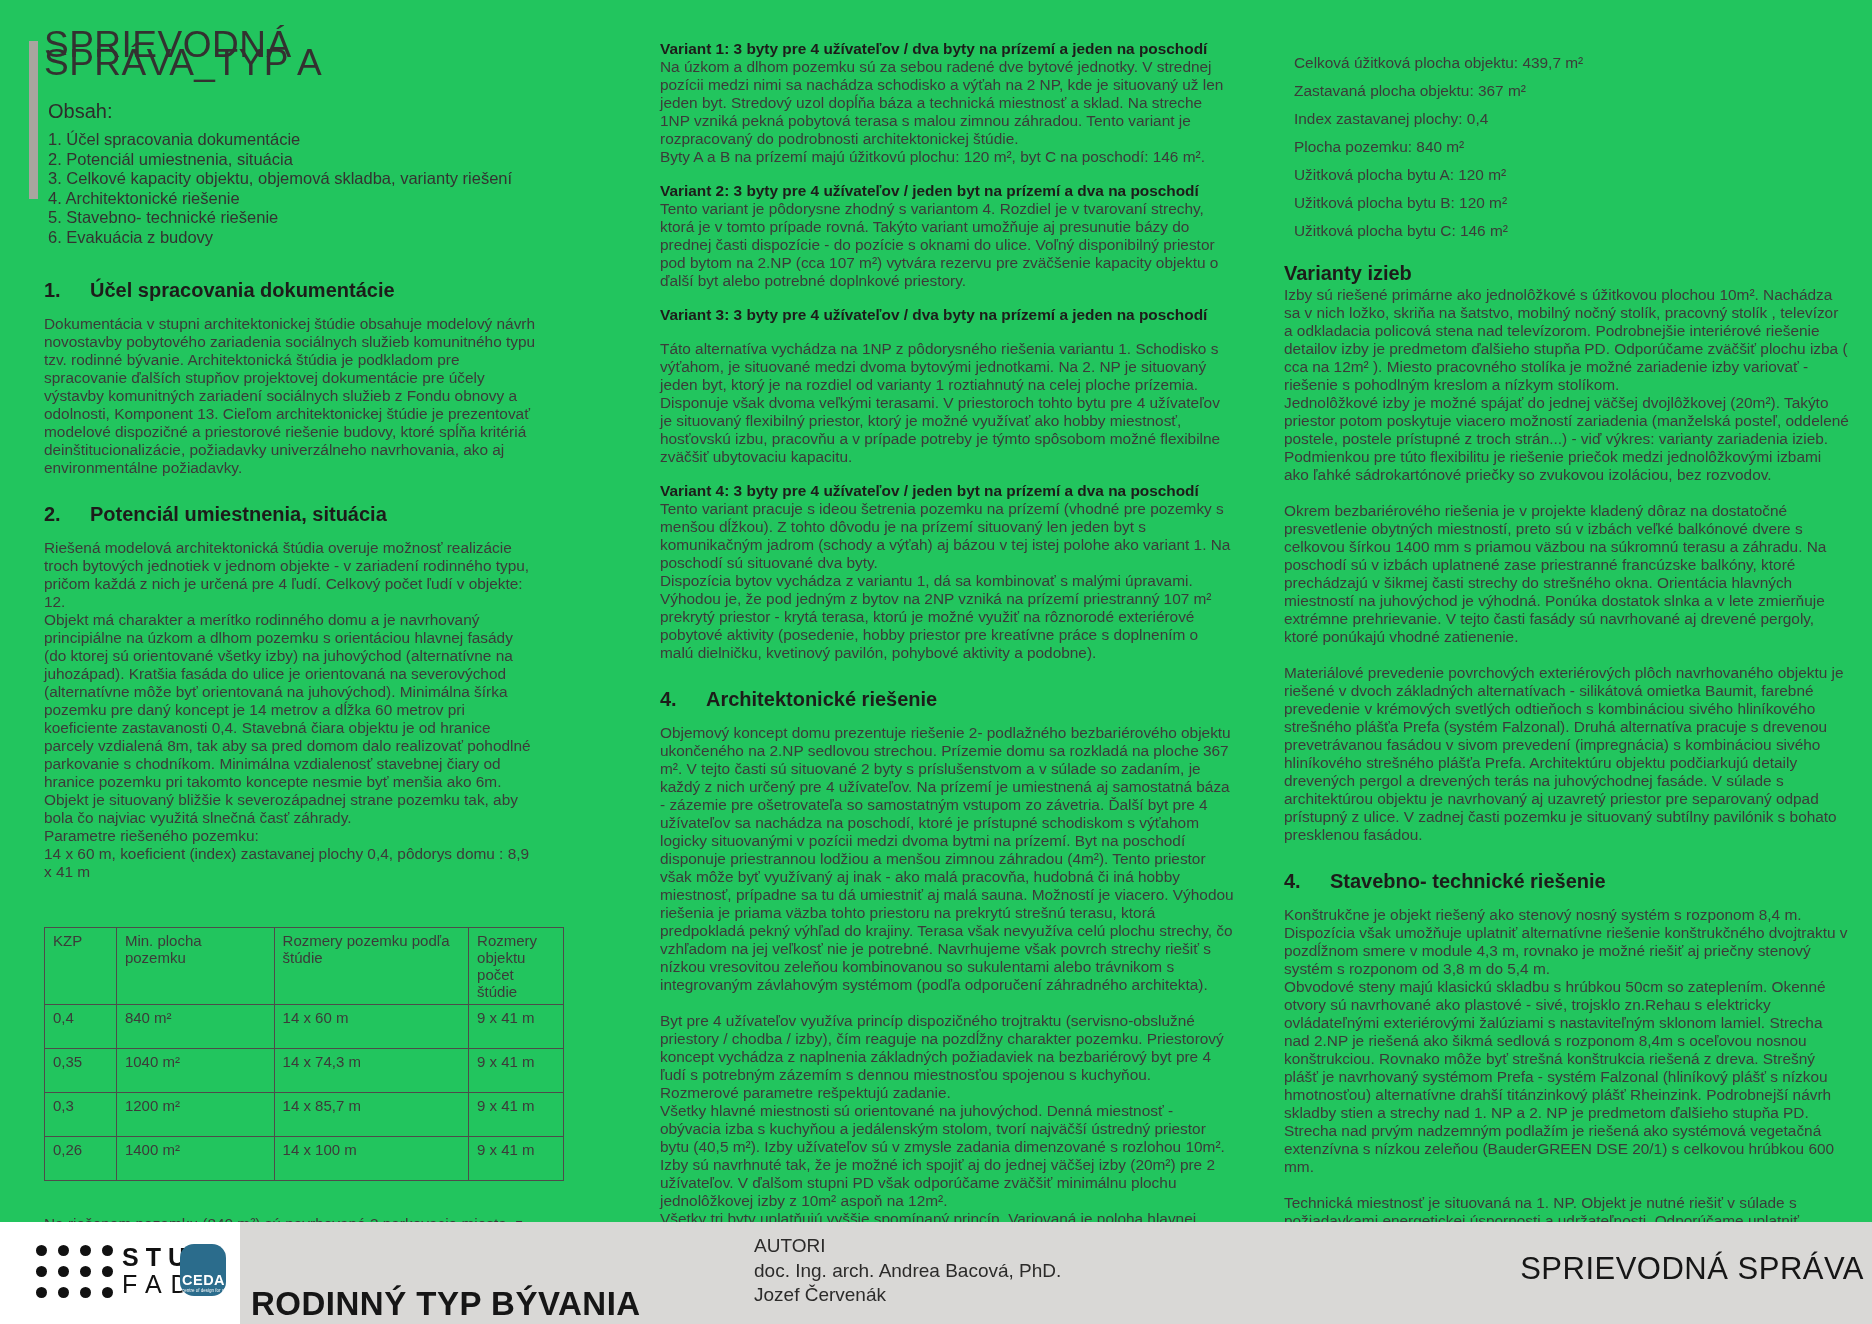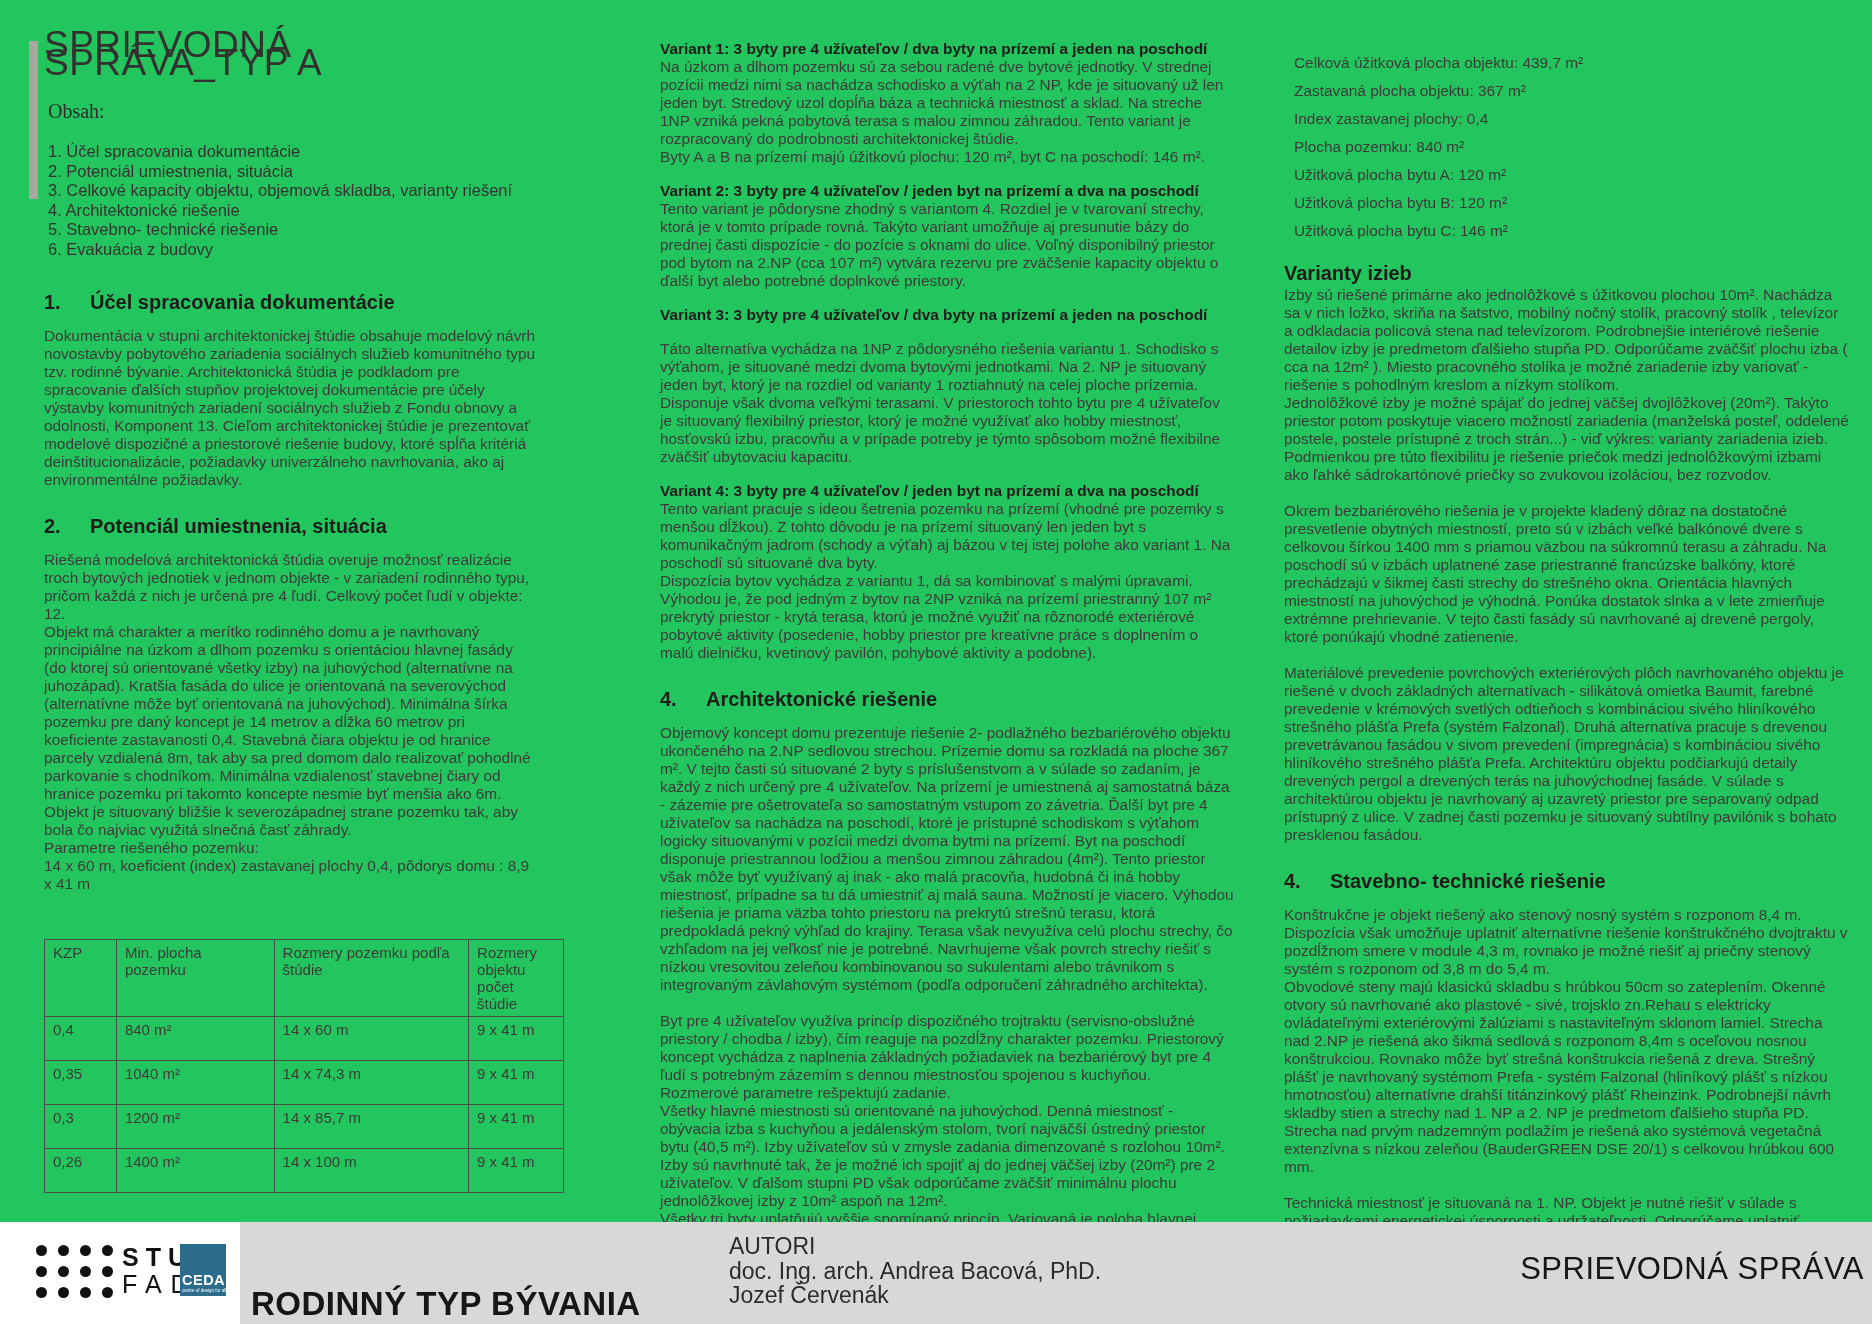--- a/index.html
+++ b/index.html
@@ -10,21 +10,21 @@
   .col { position:absolute; color:#3c3b39; font-size:15.4px; line-height:18px; }
   .col1 { left:44px;  top:36px; width:494px; }
   .col2 { left:660px; top:40px; width:574px; }
   .col3 { left:1284px;top:44px; width:566px; }
 
   .accent-bar { position:absolute; left:-15px; top:5px; width:9px; height:158px; background:#a9a59f; }
 
   h1.doc-title { font-size:37px; font-weight:400; letter-spacing:0.5px; color:#333130; margin:0 0 30px 0; }
 
   .toc { margin-left:4px; margin-bottom:34px; }
-  .toc-heading { font-size:20px; color:#2e2d2b; margin-bottom:22px;font-family:Liberation Serif, serif; }
+  .toc-heading { font-size:20px; color:#2e2d2b; margin-bottom:10px; }
   .toc ul { list-style:none; }
   .toc-item { font-size:16.5px; line-height:19.5px; color:#343331; }
 
   .sec-heading { display:flex; font-weight:bold; font-size:20px; color:#1d1c1a; margin:28px 0 16px 0; }
   .sec-heading .num { width:46px; flex:0 0 46px; }
   .sec-heading.tight { margin:24px 0 4px 0; }
 
   .p  { margin:0 0 18px 0; }
   .pc { margin:0; }
   .gap { height:18px; }
@@ -49,26 +49,26 @@
   .footer { position:absolute; left:0; bottom:0; width:1872px; height:102px; }
   .footer-white { position:absolute; left:0; top:0; width:240px; height:102px; background:#ffffff; }
   .footer-gray  { position:absolute; left:240px; top:0; width:1632px; height:102px; background:#d9d8d6; }
   .dots { position:absolute; left:36px; top:23px; display:grid;
           grid-template-columns:repeat(4,11px); grid-template-rows:repeat(3,11px); gap:10px 11px; }
   .dots span { width:11px; height:11px; border-radius:50%; background:#111; display:block; }
   .stu { position:absolute; left:122px; top:22px; color:#111; }
   .stu .l1 { font-size:25px; font-weight:bold; letter-spacing:7px; line-height:27px; }
   .stu .l2 { font-size:25px; font-weight:300; letter-spacing:9px; line-height:27px; }
   .ceda-box { position:absolute; left:180px; top:22px; width:46px; height:52px; background:#2b6c8c;
-              color:#fff; display:flex; flex-direction:column; justify-content:flex-end; padding:2px 2px 3px 2px; }
+              color:#fff; display:flex; flex-direction:column; justify-content:flex-end; padding:2px 2px 3px 2px;border-radius:14px; }
   .ceda-box .ceda { font-size:14.5px; font-weight:bold; letter-spacing:0.5px; line-height:15px; }
   .ceda-box .ceda-sub { font-size:4.5px; line-height:5px; white-space:nowrap; }
   .project-title { position:absolute; left:251px; top:26px; font-size:33px; font-weight:bold;
                    letter-spacing:0.5px; color:#161616;margin-top:37px; }
-  .authors { position:absolute; left:729px; top:12px; font-size:23px; line-height:24.5px; color:#2c2b2a; }
+  .authors { position:absolute; left:754px; top:12px; font-size:19px; line-height:24.5px; color:#2c2b2a; }
   .doc-footer-title { position:absolute; right:8px; top:29px; font-size:31px; font-weight:normal;
                       letter-spacing:0.5px; color:#161616; }
 </style>
 </head>
 <body>
 
 <div class="page">
 
   <section class="col col1">
     <div class="accent-bar"></div>

